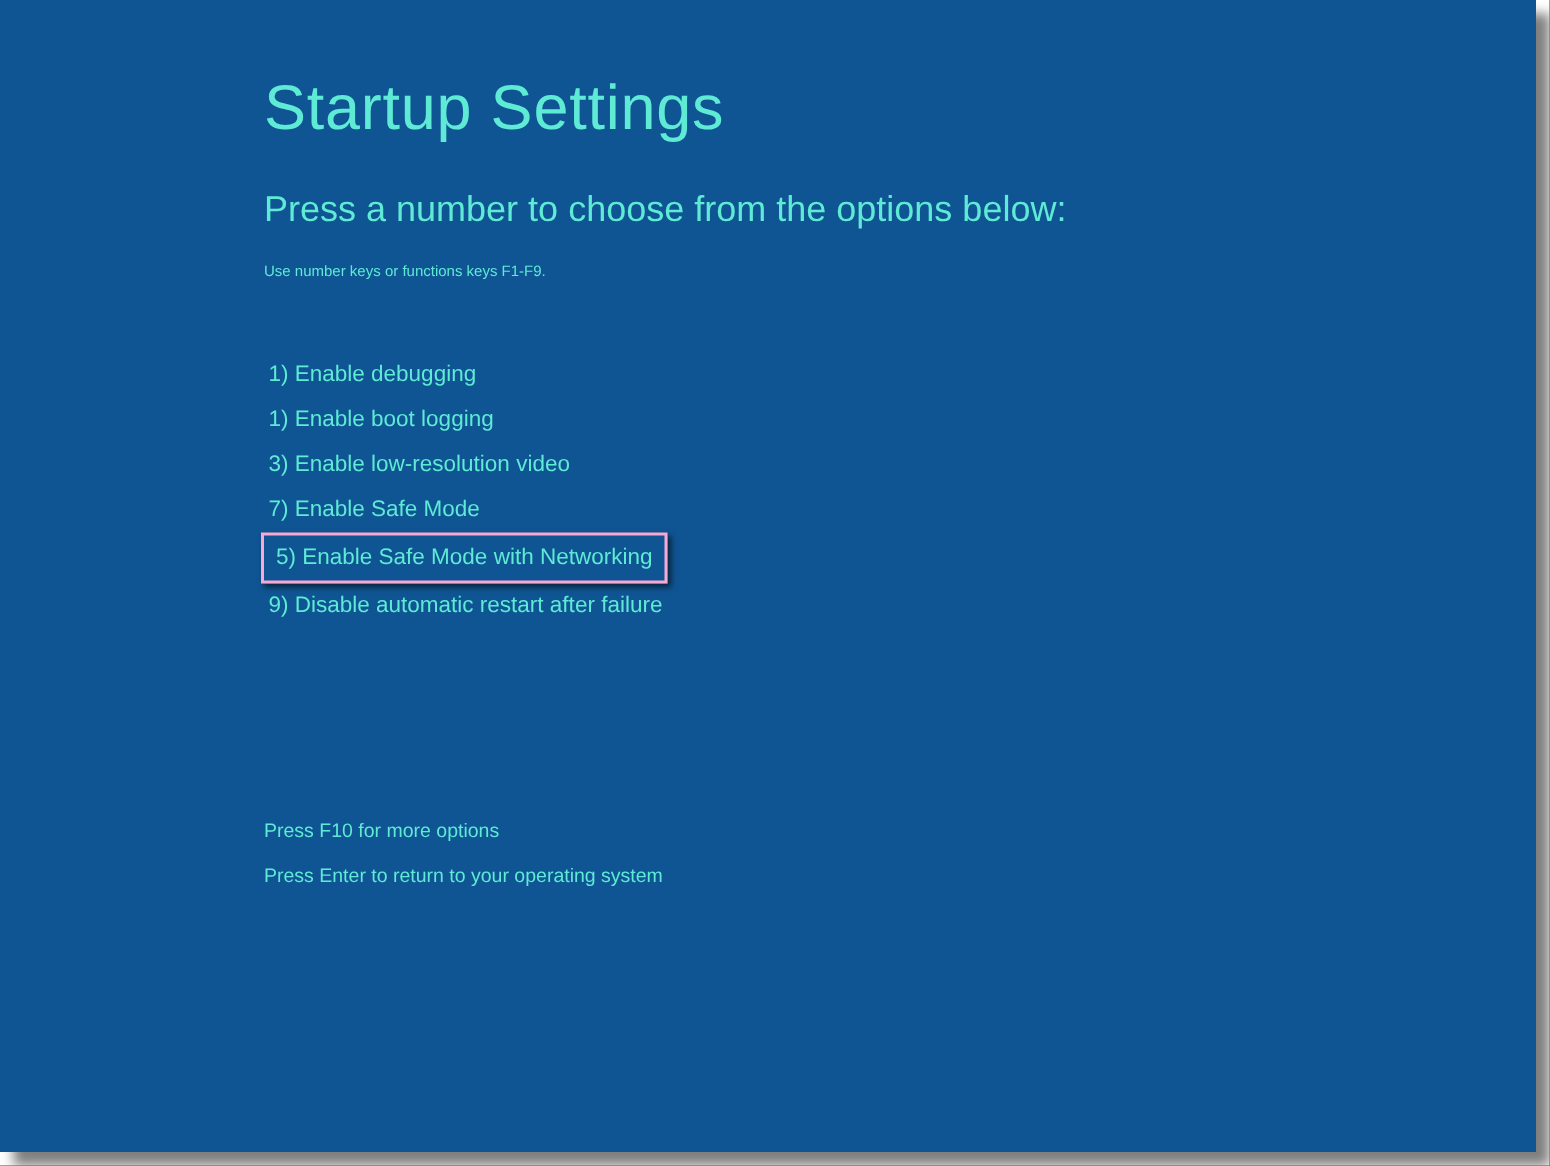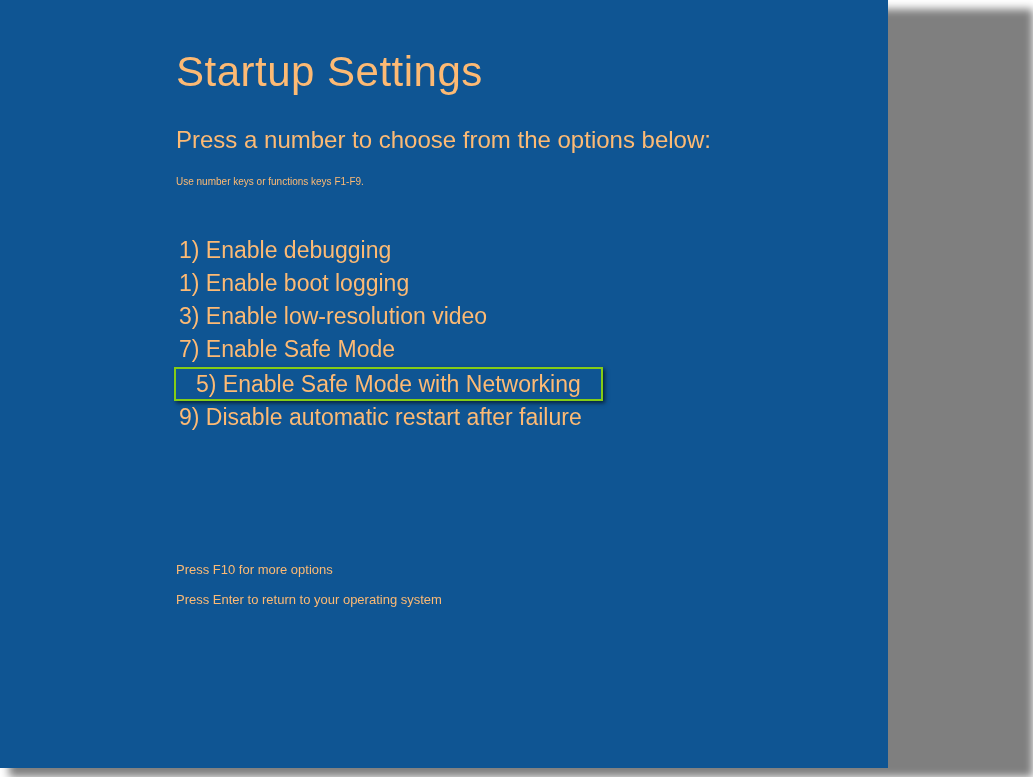--- a/index.html
+++ b/index.html
@@ -11,24 +11,24 @@
       width: 1033px;
       height: 777px;
       font-family: "Segoe UI", "Segoe UI Light", -apple-system, sans-serif;
       background: #ffffff;
       position: relative;
     }
     .screen {
       position: absolute;
       top: 0;
       left: 0;
-      width: 888px;
+      width: 1024px;
       height: 768px;
       background: #0f5593;
-      color: #fdba74;
+      color: #5eead4;
       padding: 48px 0 0 176px;
     }
     .shadow {
       position: absolute;
       top: 9px;
       left: 9px;
       width: 1024px;
       height: 768px;
       background: rgba(0,0,0,0.5);
       filter: blur(4px);
@@ -48,33 +48,33 @@
     .hint {
       font-size: 10px;
       font-weight: 400;
       margin-bottom: 48px;
     }
     .options {
       list-style: none;
       margin-bottom: 120px;
     }
     .option-item {
-      font-size: 23px;
+      font-size: 15px;
       font-weight: 400;
       line-height: 30px;
       display: inline-block;
       padding: 0 3px;
     }
     .option-row {
       line-height: 30px;
     }
     .highlighted {
-      border: 2px solid #84cc16;
+      border: 2px solid #f9a8d4;
       box-shadow: 2px 2px 4px rgba(0,0,0,0.6);
-      padding: 0 20px;
+      padding: 0 8px;
       margin-left: -2px;
     }
     .footer-text {
       font-size: 13px;
       font-weight: 400;
       line-height: 30px;
     }
   </style>
 </head>
 <body>

